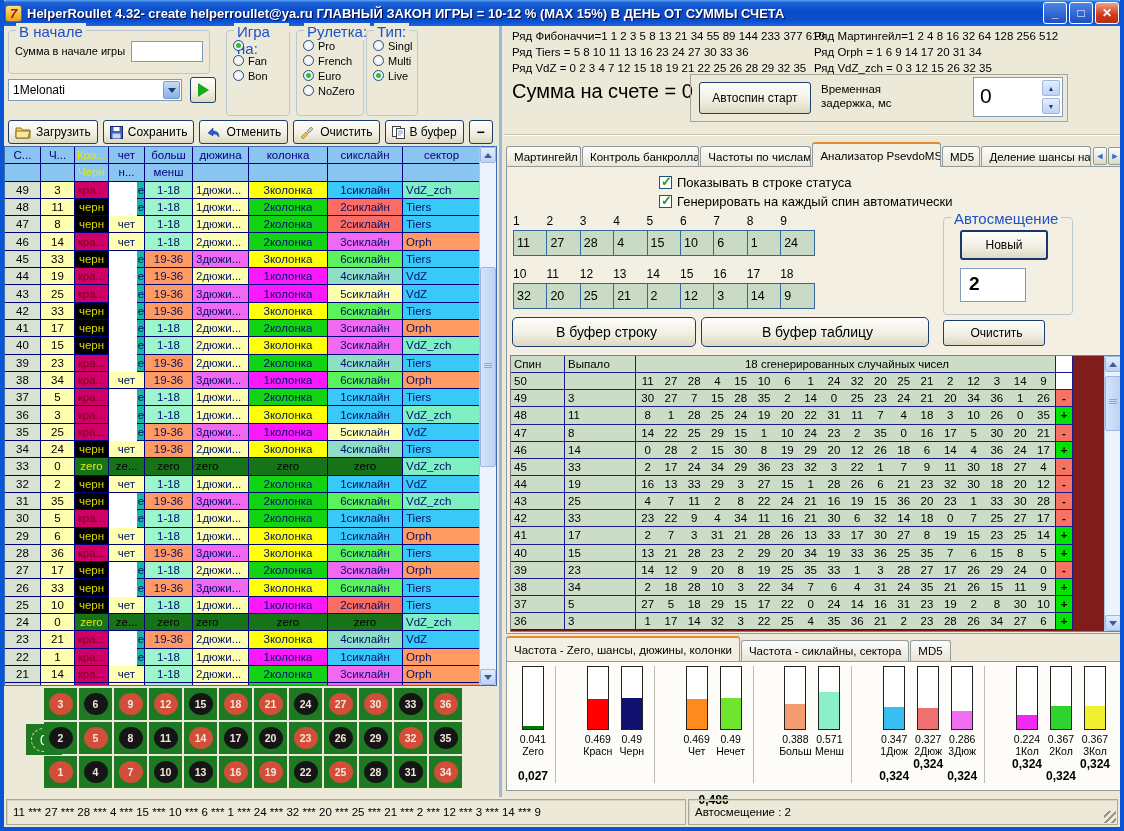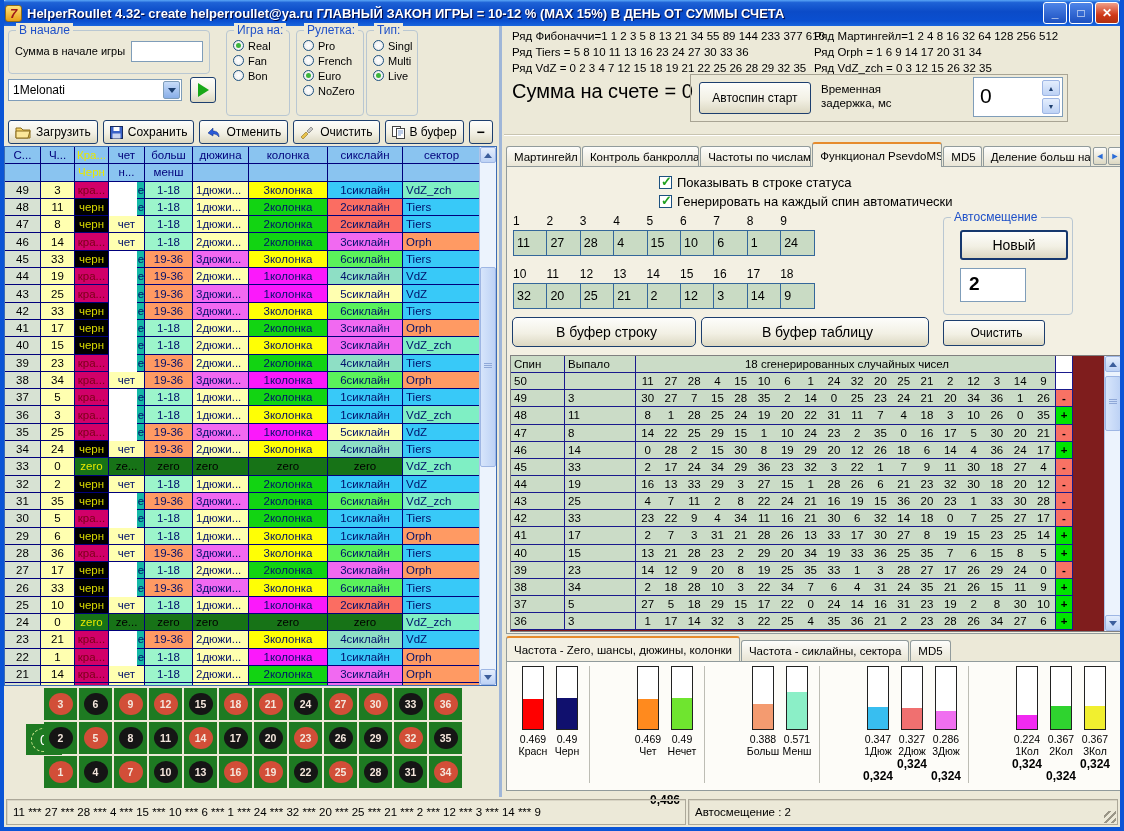--- a/index.html
+++ b/index.html
@@ -17,21 +17,21 @@
   .title-text{color:#fff;font-weight:bold;font-size:13px;text-shadow:1px 1px 1px #003;white-space:nowrap;overflow:hidden;flex:1;}
   .winbtns{display:flex;gap:2px;margin-left:4px;}
   .winbtn{width:24px;height:22px;border-radius:3px;border:1px solid #fff;color:#fff;font-size:12px;font-weight:bold;
     display:flex;align-items:center;justify-content:center;background:linear-gradient(#4E85E8,#1C50C0);}
   .winbtn.close{background:linear-gradient(#F0A089,#D03818 60%,#B03010);}
   .winbtn .glyph{line-height:10px;}
   
   .btn{background:linear-gradient(#FDFDFB,#F2F0E4 55%,#DCD8C2);border:1px solid #1C3E6E;border-radius:3px;
     display:inline-flex;align-items:center;justify-content:center;gap:5px;color:#000;cursor:default;}
   .groupbox{position:absolute;border:1px solid #B9C7D2;border-radius:4px;}
-  .gb-caption{position:absolute;top:-8px;left:7px;background:#ECE9D8;padding:0 3px;color:#1E50C8;font-size:12px;}
+  .gb-caption{position:absolute;top:-8px;left:7px;background:#ECE9D8;padding:0 3px;color:#1E50C8;font-size:15px;}
   .radio-row{display:flex;align-items:flex-start;gap:4px;margin:3px 0 0 6px;font-size:11px;}
   .radio{width:11px;height:11px;border-radius:50%;border:1px solid #1C5180;background:radial-gradient(#fff,#E8E8E8);position:relative;flex:none;}
   .radio.sel:after{content:"";position:absolute;left:2px;top:2px;width:5px;height:5px;border-radius:50%;background:#3DB53D;}
   .checkbox{width:13px;height:13px;border:1px solid #1C5180;background:#fff;flex:none;position:relative;}
   .checkbox.checked:after{content:"\2713";position:absolute;left:1px;top:-3px;color:#21A121;font-size:13px;font-weight:bold;}
   
   .left-panel{position:absolute;left:0;top:26px;width:493px;height:771px;}
   .start-group{left:4px;top:4px;width:202px;height:44px;}
   .start-label{position:absolute;left:6px;top:14px;font-size:11px;}
   .start-input{position:absolute;left:122px;top:10px;width:72px;height:21px;border:1px solid #7F9DB9;background:#fff;}
@@ -125,21 +125,21 @@
   
   .gen-btn{position:absolute;left:6px;top:8px;width:140px;height:28px;font-size:14px;border-width:2px;border-color:#16386E;}
   .chk-row{position:absolute;left:152px;display:flex;align-items:center;gap:5px;font-size:13px;}
   .numgrid-h{position:absolute;display:grid;grid-template-columns:repeat(9,33.4px);font-size:12px;color:#000;}
   .numgrid{position:absolute;display:grid;grid-template-columns:repeat(9,33.4px);grid-auto-rows:25px;
     border-left:1px solid #34679A;border-top:1px solid #34679A;}
   .ng-cell{background:#C9DBC4;border-right:1px solid #34679A;border-bottom:1px solid #34679A;
     font-size:12.5px;display:flex;align-items:center;padding-left:3px;color:#000;}
   .autoshift{left:436px;top:50px;width:130px;height:98px;border:1px solid #B9C7D2;border-radius:4px;background:#F3F0E3;}
   .autoshift .gb-caption{background:#F3F0E3;}
-  .new-btn{position:absolute;left:16px;top:12px;width:108px;height:30px;font-size:14px;border-width:2px;border-color:#16386E;}
+  .new-btn{position:absolute;left:16px;top:12px;width:88px;height:30px;font-size:12px;border-width:2px;border-color:#16386E;}
   .shift-input{position:absolute;left:16px;top:50px;width:66px;height:34px;border:1px solid #7F9DB9;background:#fff;
     font-size:19px;font-weight:bold;padding:4px 0 0 8px;}
   .buf-btn1{position:absolute;left:5px;top:150px;width:184px;height:30px;font-size:14px;border-radius:5px;}
   .buf-btn2{position:absolute;left:194px;top:150px;width:228px;height:30px;font-size:14px;border-radius:5px;}
   .clear-btn2{position:absolute;left:436px;top:153px;width:102px;height:26px;font-size:12px;}
   
   .spintable{position:absolute;left:3px;top:188px;width:612px;height:277px;border:1px solid #808080;background:#7f1d1d;overflow:hidden;}
   .st-grid{display:grid;grid-template-columns:54px 71px 420px 17px;grid-auto-rows:17.15px;width:562px;}
   .st-cell{border-right:1px solid #1A1A8C;border-bottom:1px solid #1A1A8C;background:#CBDCC7;font-size:11.5px;color:#000;
     display:flex;align-items:center;padding-left:3px;overflow:hidden;white-space:nowrap;}
@@ -771,23 +771,23 @@
         </div>
       </div>
     </div>
 
     <div class="hdivider"></div>
 
     <div class="tabbar" id="main-tabbar">
         <div class="tab">Мартингейл</div>
         <div class="tab">Контроль банкролла</div>
         <div class="tab">Частоты по числам</div>
-        <div class="tab active">Функционал PsevdoMS</div>
+        <div class="tab active">Анализатор PsevdoMS</div>
         <div class="tab">MD5</div>
-        <div class="tab" style="max-width: 118px;">Деление больш на</div>
+        <div class="tab" style="max-width: 118px;">Деление шансы на</div>
         <div class="tabnav">
           <div class="tabnav-btn">◄</div>
           <div class="tabnav-btn">►</div>
         </div>
       </div>
 
     <div class="content-frame">
 
       <div class="chk-row" style="top:8px;">
         <span class="checkbox checked"></span>
@@ -1235,20 +1235,32 @@
     <div class="tabbar freq-tabbar" id="freq-tabbar">
         <div class="tab active">Частота - Zero, шансы, дюжины, колонки</div>
         <div class="tab">Частота - сиклайны, сектора</div>
         <div class="tab">MD5</div>
       </div>
     <div class="freq-box">
       <div class="bars-row" id="bars-row">
           <div class="bar-group grp-rel">
             <div class="bar-col">
               <div class="bar-frame">
+                <div class="bar-fill" style="height: 3px; background: rgb(0, 122, 0);"></div>
+              </div>
+              <div class="bar-val">0.041</div>
+              <div class="bar-label">Zero</div>
+              <div class="bold-slot">
+                <span class="bold-low">0,027</span>
+              </div>
+            </div>
+          </div>
+          <div class="bar-group grp-rel">
+            <div class="bar-col">
+              <div class="bar-frame">
                 <div class="bar-fill" style="height: 30px; background: rgb(255, 0, 0);"></div>
               </div>
               <div class="bar-val">0.469</div>
               <div class="bar-label">Красн</div>
               <div class="bold-slot"></div>
             </div>
             <div class="bar-col">
               <div class="bar-frame">
                 <div class="bar-fill" style="height: 31px; background: rgb(16, 16, 110);"></div>
               </div>

